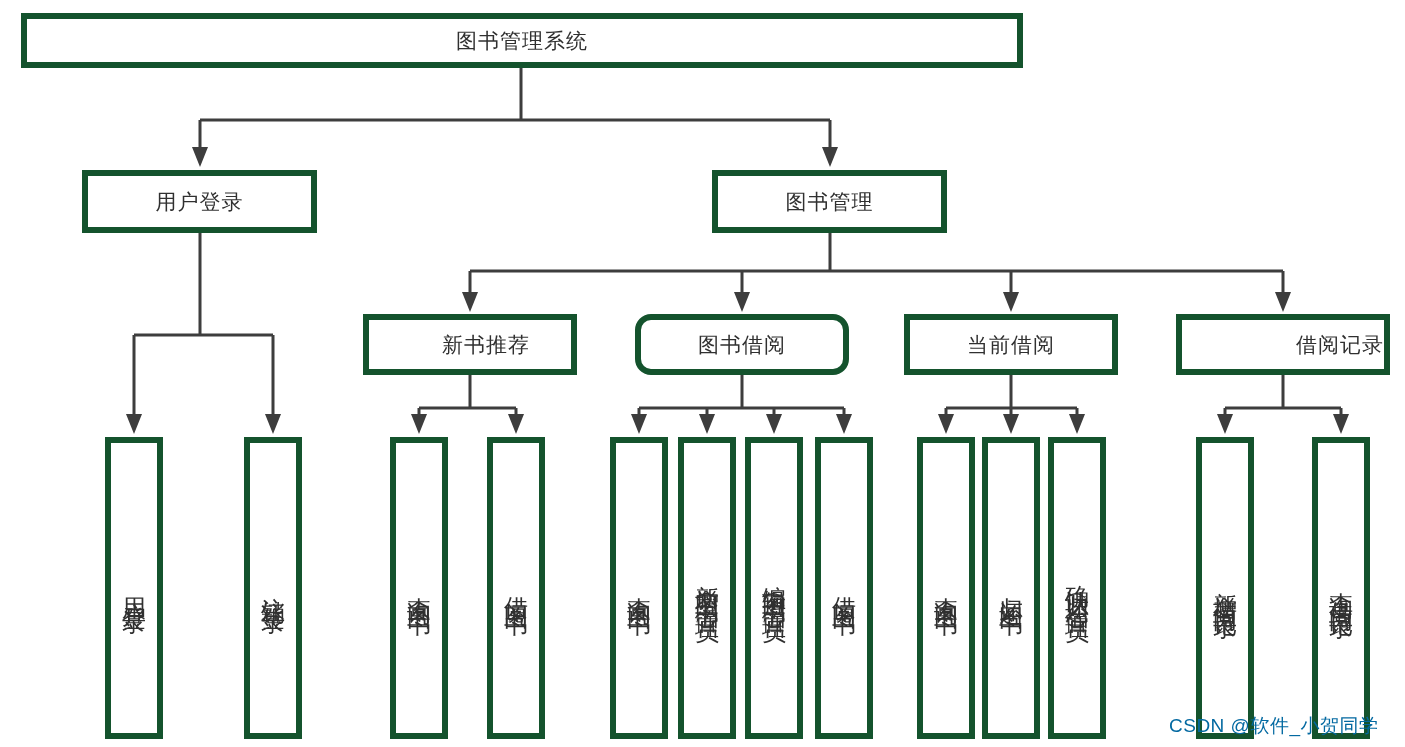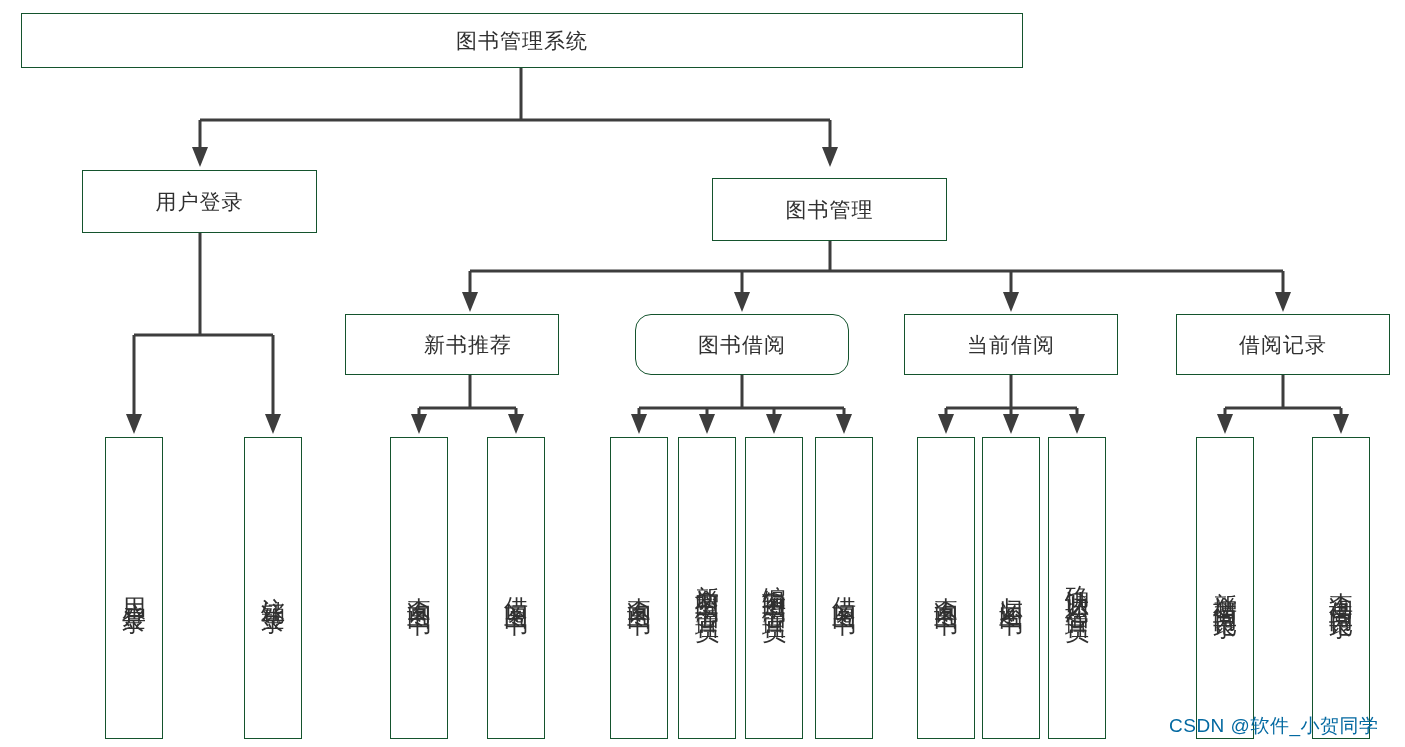--- a/index.html
+++ b/index.html
@@ -8,21 +8,21 @@
     width:1405px;height:747px;
     background:#ffffff;
     font-family:"Liberation Sans","DejaVu Sans",sans-serif;
     overflow:hidden;
   }
   #connectors{position:absolute;left:0;top:0;width:1405px;height:747px;}
   .node{
     position:absolute;
     box-sizing:border-box;
     background:#ffffff;
-    border:1px solid #14532d;
+    border:6px solid #14532d;
     display:flex;
     align-items:center;
     justify-content:center;
     color:#303030;
   }
   .hlabel{font-size:21px;letter-spacing:1px;white-space:nowrap;}
   .vleaf{width:58px;top:437px;height:302px;}
   .vleaf .vtext{
     writing-mode:vertical-rl;
     text-orientation:mixed;
@@ -88,34 +88,34 @@
     </g>
   </svg>
 
   <div class="node" style="left:21px;top:13px;width:1002px;height:55px;">
     <span class="hlabel">图书管理系统</span>
   </div>
 
   <div class="node l2" style="left:82px;">
     <span class="hlabel">用户登录</span>
   </div>
-  <div class="node l2" style="left:712px;margin-top:8px;">
+  <div class="node l2" style="left:712px;">
     <span class="hlabel">图书管理</span>
   </div>
 
-  <div class="node l3" style="left:345px;padding-left:32px;">
+  <div class="node l3" style="left:363px;padding-left:32px;">
     <span class="hlabel">新书推荐</span>
   </div>
   <div class="node l3" style="left:635px;border-radius:16px;">
     <span class="hlabel">图书借阅</span>
   </div>
   <div class="node l3" style="left:904px;text-align:center;">
     <span class="hlabel">当前借阅</span>
   </div>
-  <div class="node l3" style="left:1176px;">
+  <div class="node l3" style="left:1176px;justify-content:flex-end;">
     <span class="hlabel">借阅记录</span>
   </div>
 
   <div class="node vleaf" style="left:105px;">
     <span class="vtext">用户登录</span>
   </div>
   <div class="node vleaf" style="left:244px;">
     <span class="vtext">注销登录</span>
   </div>
 

